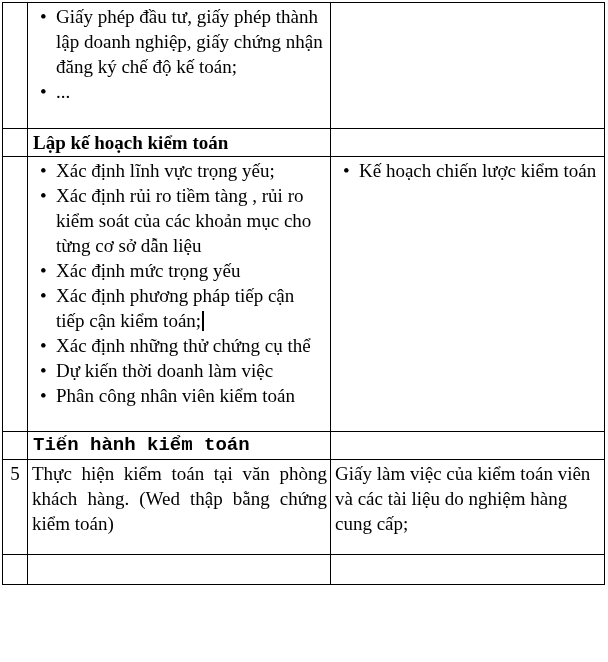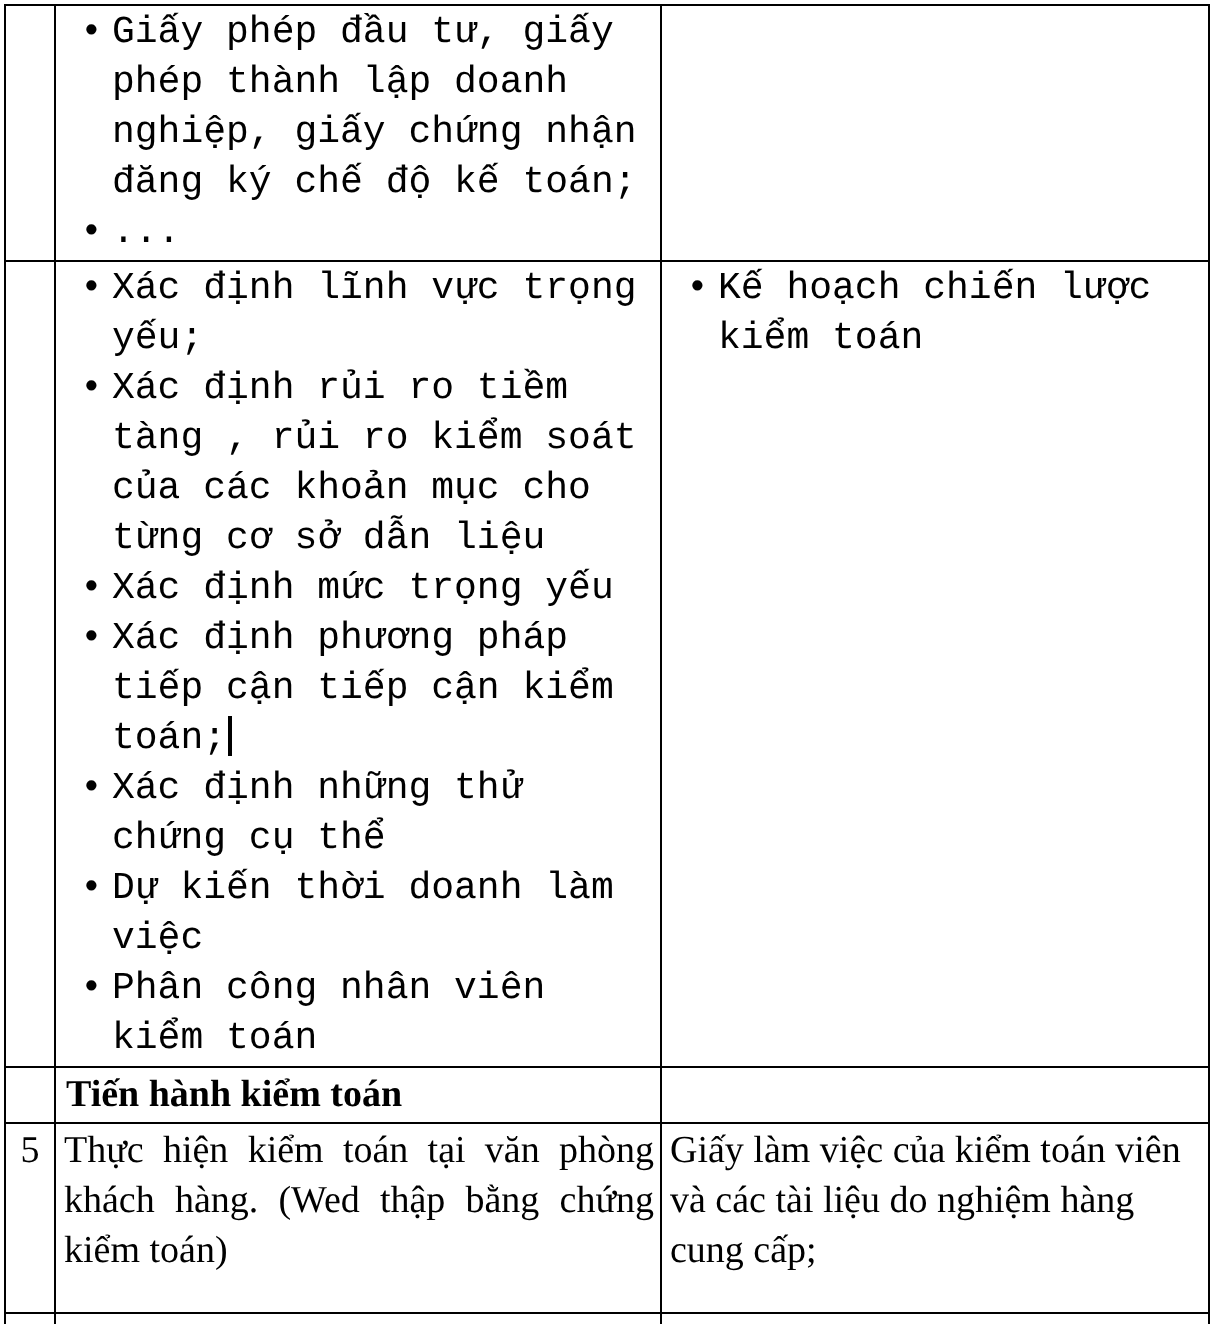--- a/index.html
+++ b/index.html
@@ -16,28 +16,28 @@
     font-size: 19px; line-height: 25px; color: #000000;
   }
   .doc-table td {
     border: 1.5px solid #000000;
     vertical-align: top;
     padding: 1px 3px 1px 2px;
     overflow: hidden;
   }
   tr.r1 { height: 126px; }
   tr.r2 { height: 27px; }
-  tr.r3 { height: 306px; }
+  tr.r3 { height: 275px; }
   tr.r4 { height: 25px; }
   tr.r5 { height: 76px; }
-  tr.r6 { height: 26px; }
+  tr.r6 { height: 26px; font-family: Liberation Mono, monospace; }
   tr.r7 { height: 95px; }
   tr.r8 { height: 30px; }
 
-  ul.blist { list-style: none; margin: 0; padding: 0; font-family: Liberation Mono, monospace; }
+  ul.blist { list-style: none; margin: 0; padding: 0; }
   ul.blist li { position: relative; padding-left: 26px; }
   ul.blist li::before {
     content: "\2022";
     position: absolute; left: 10px; top: 0;
   }
   td.hdr { font-weight: bold; padding-left: 5px; }
   td.just { text-align: justify; padding-left: 4px; padding-right: 3px; }
   td.plain { padding-left: 4px; }
   td.num-cell { text-align: center; padding: 1px 1px; }
 
@@ -65,20 +65,25 @@
       <td></td>
       <td>
         <ul class="blist">
           <li><span>Giấy phép đầu tư, giấy phép thành lập doanh nghiệp, giấy chứng nhận đăng ký chế độ kế toán;</span></li>
           <li><span>...</span></li>
         </ul>
       </td>
       <td></td>
     </tr>
 
+    <tr class="r2">
+      <td></td>
+      <td class="hdr">Lập kế hoạch kiểm toán</td>
+      <td></td>
+    </tr>
 
     <tr class="r3">
       <td></td>
       <td>
         <ul class="blist">
           <li><span>Xác định lĩnh vực trọng yếu;</span></li>
           <li><span>Xác định rủi ro tiềm tàng , rủi ro kiểm soát của các khoản mục cho từng cơ sở dẫn liệu</span></li>
           <li><span>Xác định mức trọng yếu</span></li>
           <li><span>Xác định phương pháp tiếp cận tiếp cận kiểm toán;</span><span class="caret"></span></li>
           <li><span>Xác định những thử chứng cụ thể</span></li>

